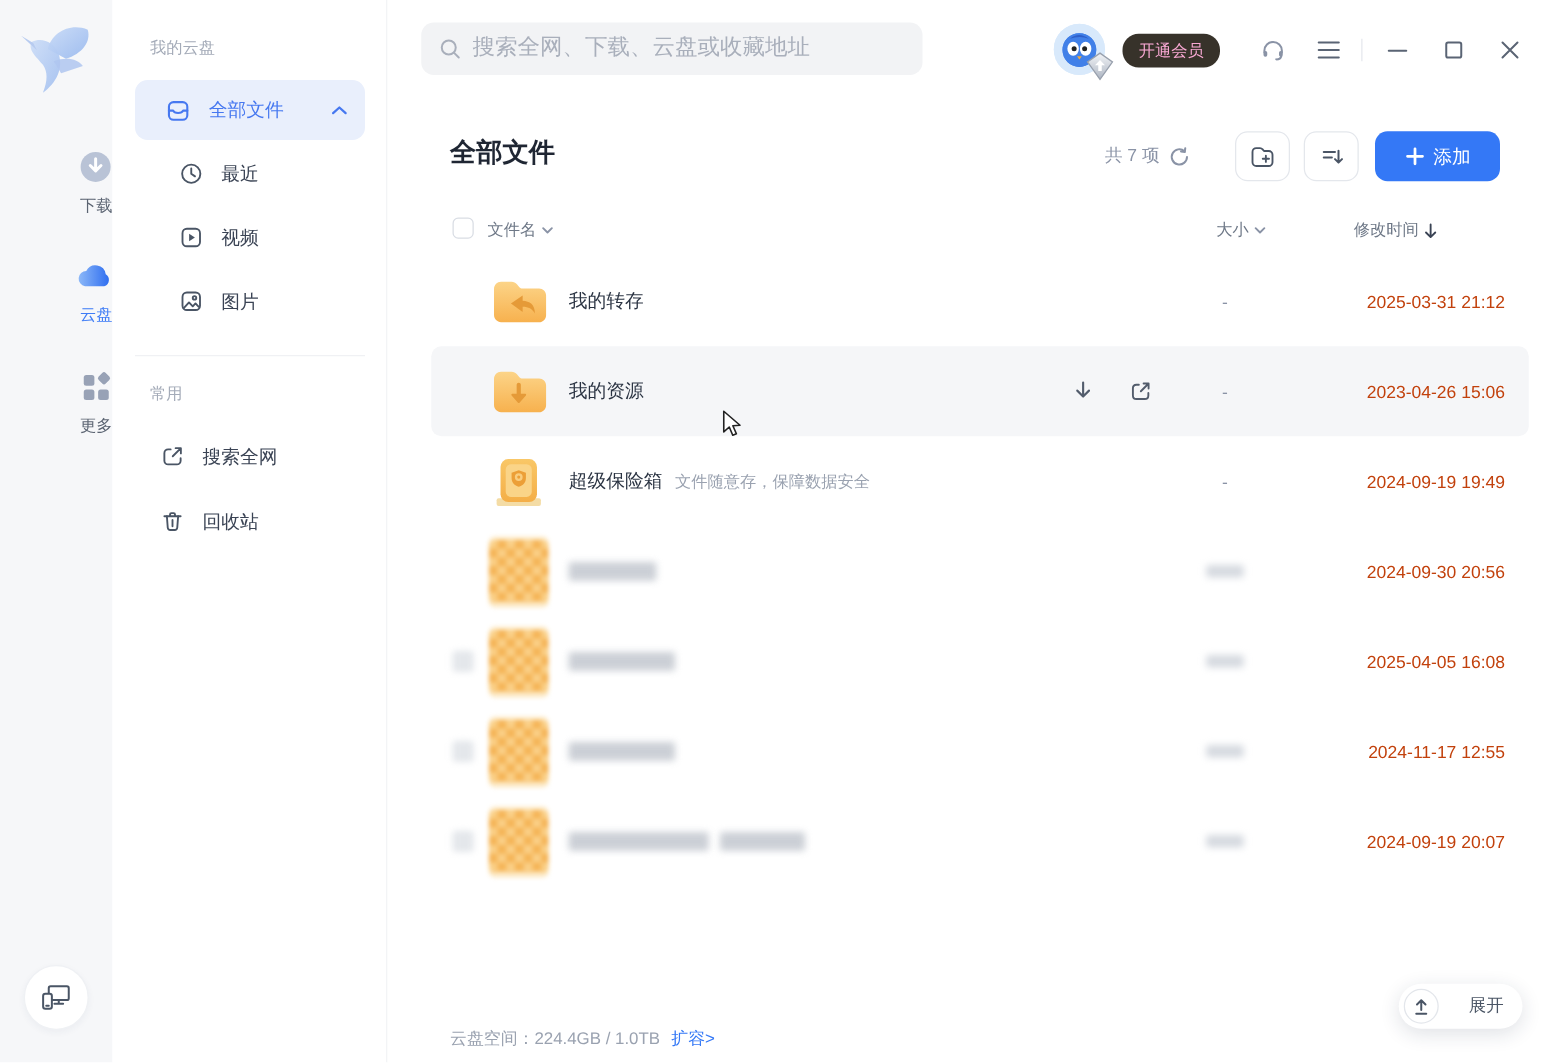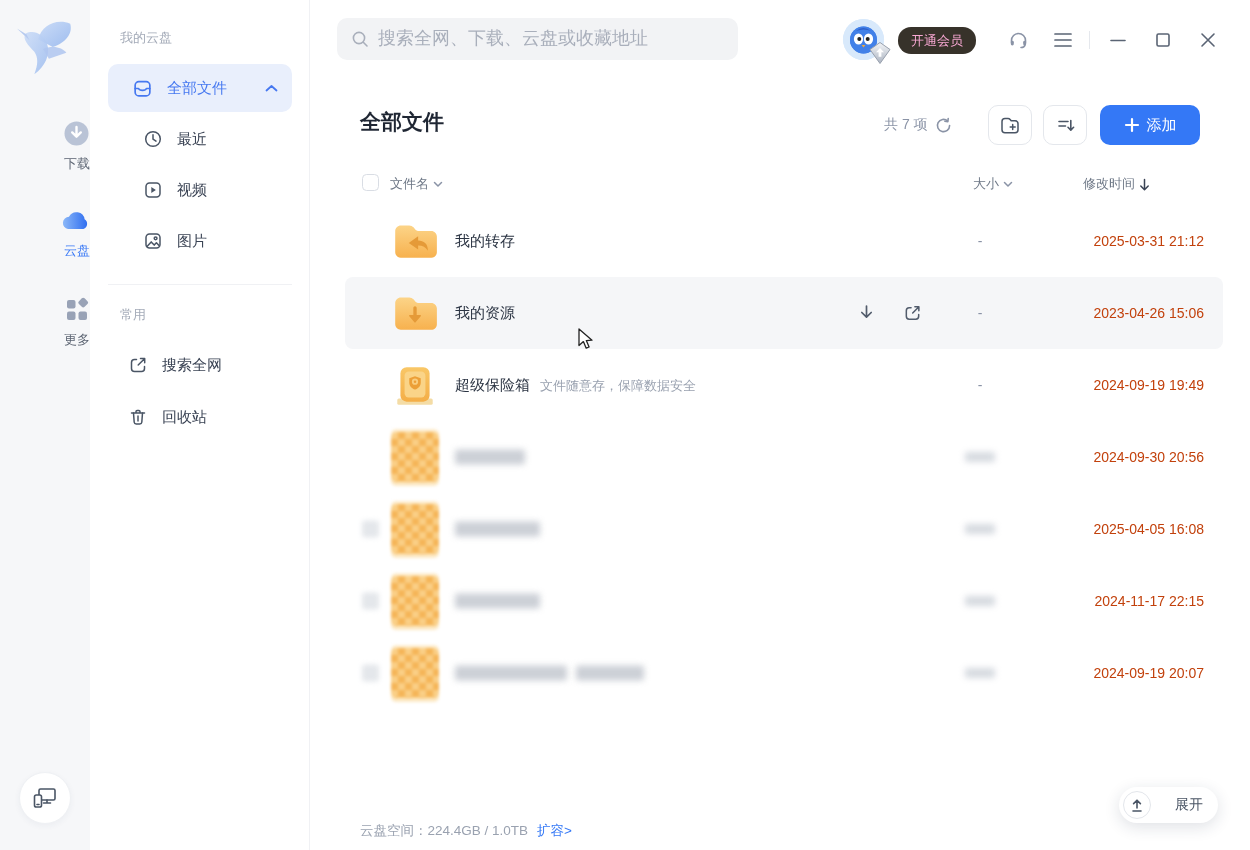--- a/index.html
+++ b/index.html
@@ -475,21 +475,21 @@
             <div class="mosaic-folder"></div>
           </div>
           <div class="cell r-name">
             <span class="name-blur-group">
               <span class="blur-block" style="width: 85px;"></span>
             </span>
           </div>
           <div class="cell r-size">
             <div class="blur-size"></div>
           </div>
-          <div class="cell r-mtime">2024-11-17 22:15</div>
+          <div class="cell r-mtime">2024-11-17 12:55</div>
         </div>
         <div class="row">
           <div class="cell r-check blur-check"></div>
           <div class="cell r-icon">
             <div class="mosaic-folder"></div>
           </div>
           <div class="cell r-name">
             <span class="name-blur-group">
               <span class="blur-block" style="width: 112px;"></span>
               <span class="blur-block" style="width: 68px;"></span>

